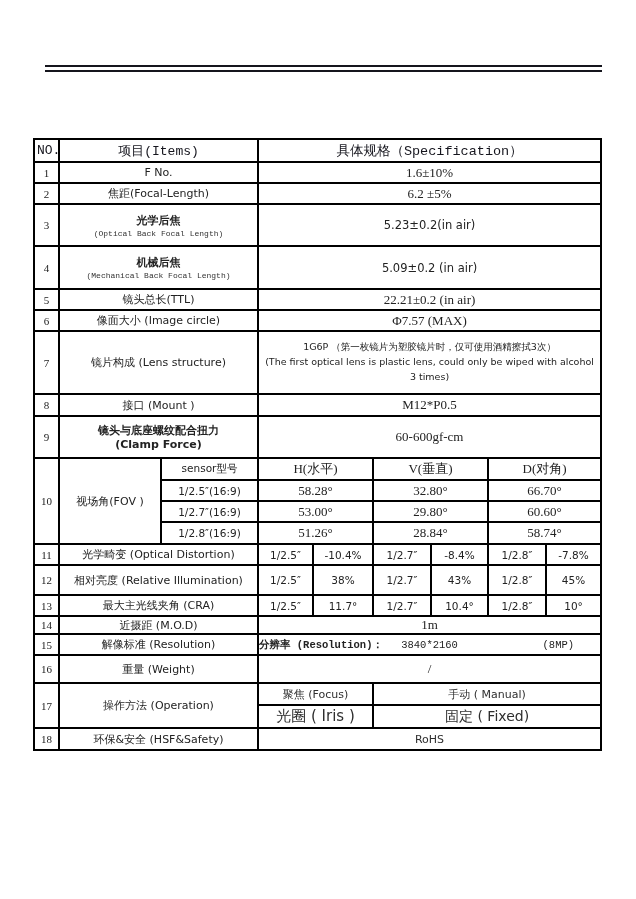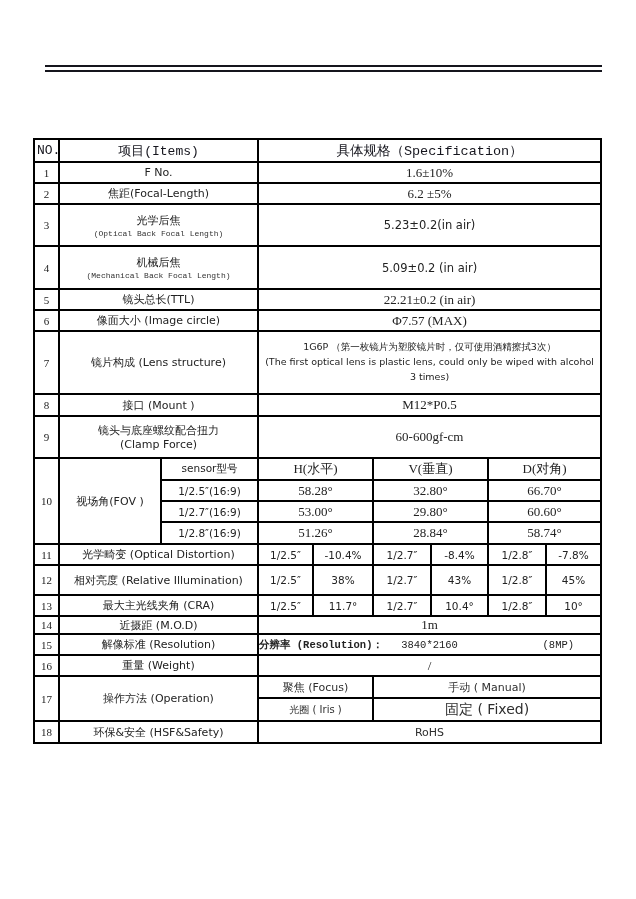--- a/index.html
+++ b/index.html
@@ -42,21 +42,21 @@
   td.hno { text-align:left; padding-left:1px; font-size:12px; }
   
   td.no { font-family:"Liberation Serif","DejaVu Serif",serif; font-size:11px; color:#111; }
   
   .lab  { font-size:11px; color:#2e2e2e; }
   .vsans{ font-size:10.5px; color:#4a4a4a; }
   
   .vser { font-family:"Liberation Serif","DejaVu Serif",serif; font-size:13px; color:#111;margin-left:24px; }
   
   .cap  { font-family:"Liberation Mono","DejaVu Sans Mono",monospace; font-size:8px; color:#333; display:block; margin-top:1px; }
-  .cn   { display:block; }
+  .cn   { display:block;font-weight:bold; }
   
   td.muted { color:#8f8f8f; font-size:9.5px; line-height:1.55; padding:2px 14px; }
   td.muted .l2 { display:block; }
   
   td.th-t { border-top-width:1px; }
   td.th-b { border-bottom-width:1px; }
   
   td.resspec { position:relative; font-family:"Liberation Mono","DejaVu Sans Mono",monospace; font-size:10.5px; color:#222; }
   td.resspec .rlabel { position:absolute; left:0; top:50%; transform:translateY(-50%); white-space:nowrap;font-weight:bold; }
   td.resspec .rnote  { position:absolute; right:26px; top:50%; transform:translateY(-50%); white-space:nowrap; }
@@ -224,34 +224,34 @@
     <tr style="height:21px">
       <td class="no">15</td>
       <td colspan="2" class="lab">解像标准 (Resolution)</td>
       <td colspan="6" class="resspec">
         <span class="rlabel">分辨率 (Resolution)：</span>
         <span class="rvalue">3840*2160</span>
         <span class="rnote">(8MP)</span>
       </td>
     </tr>
 
-    <tr style="height:21px">
+    <tr style="height:28px">
       <td class="no">16</td>
       <td colspan="2" class="lab">重量 (Weight)</td>
       <td colspan="6" class="vser">/</td>
     </tr>
 
     <tr style="height:22px">
       <td class="no" rowspan="2">17</td>
       <td colspan="2" rowspan="2" class="lab">操作方法 (Operation)</td>
       <td colspan="2" class="vsans" style="font-size:11px;color:#2e2e2e">聚焦 (Focus)</td>
       <td colspan="4" class="vsans" style="font-size:11px;color:#2e2e2e">手动 ( Manual)</td>
     </tr>
     <tr style="height:23px">
-      <td colspan="2" class="vsans" style="font-size:10px;color:#2e2e2e">光圈 ( Iris )</td>
+      <td colspan="2" class="vsans" style="font-size:15px;color:#2e2e2e">光圈 ( Iris )</td>
       <td colspan="4" class="vsans" style="font-size:14px;color:#2e2e2e">固定 ( Fixed)</td>
     </tr>
 
     <tr style="height:22px">
       <td class="no">18</td>
       <td colspan="2" class="lab">环保&amp;安全 (HSF&amp;Safety)</td>
       <td colspan="6" class="vsans" style="font-size:11px;color:#2e2e2e">RoHS</td>
     </tr>
 
   </tbody>

